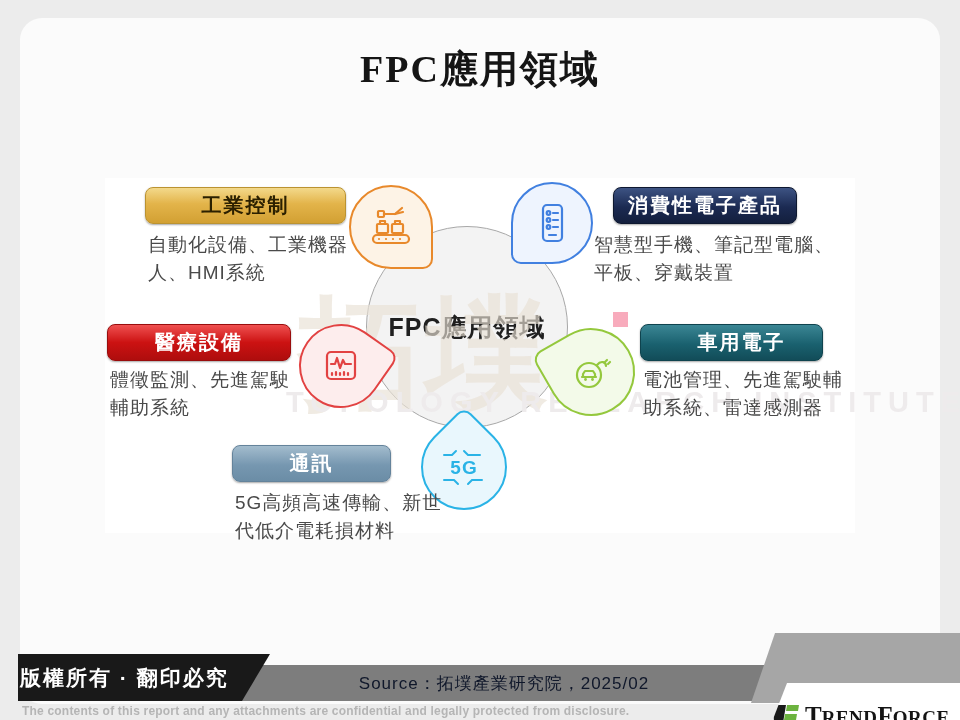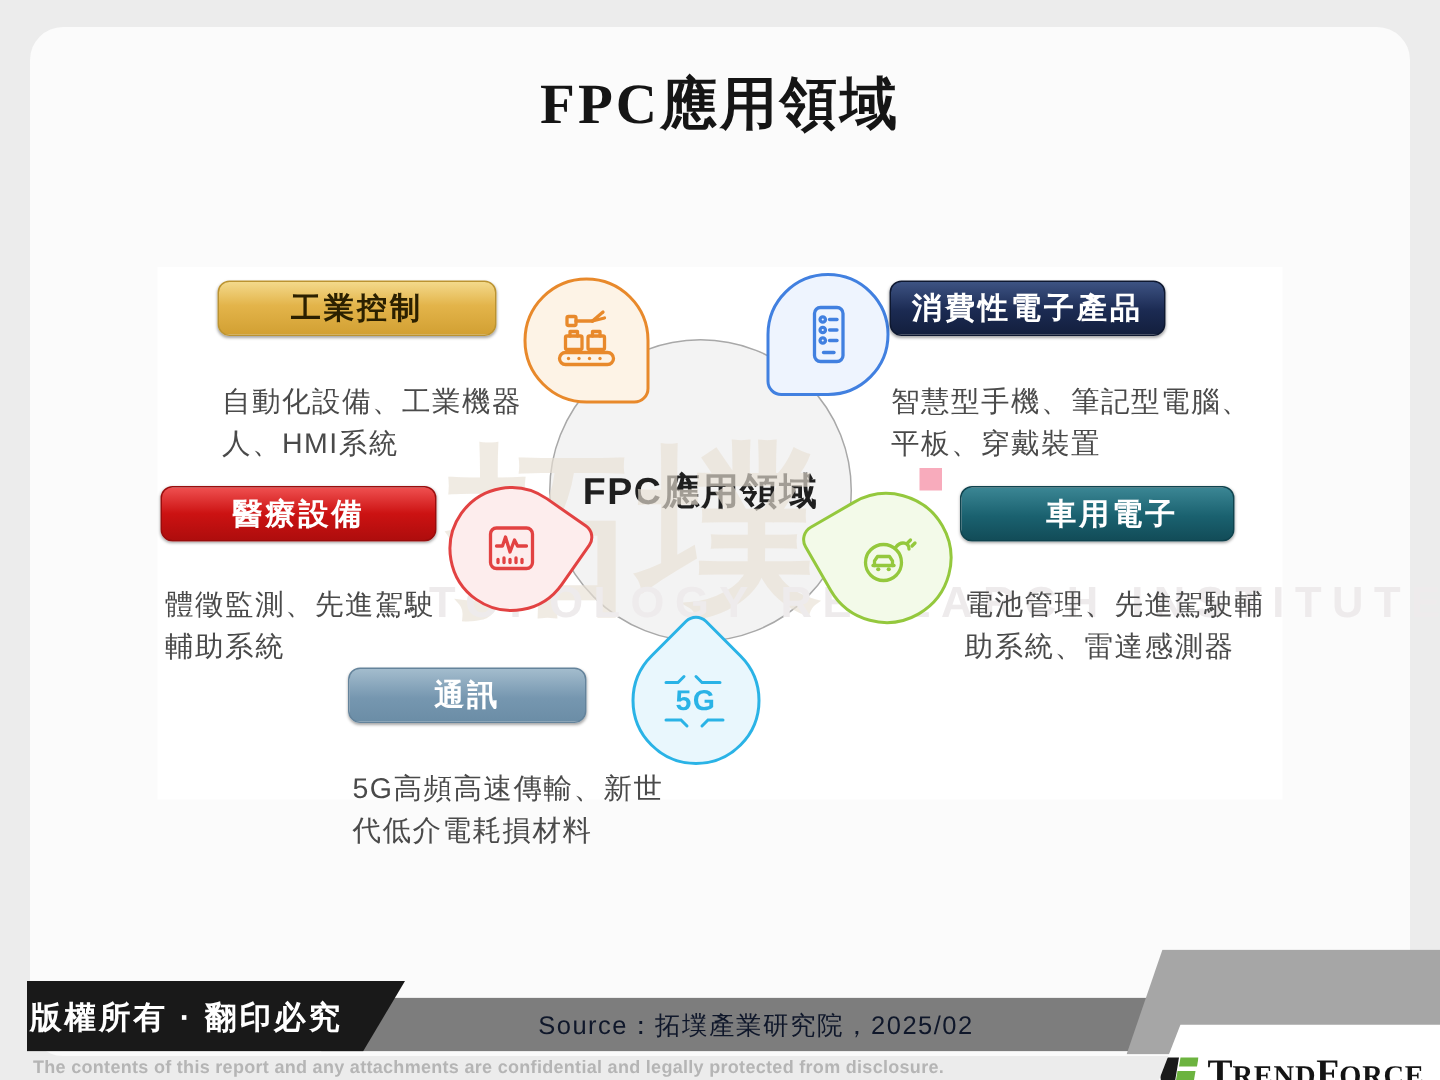--- a/index.html
+++ b/index.html
@@ -67,33 +67,33 @@
   .drop-comm .icon { flex-direction:column; }
   .g5-label { font-size:19px; font-weight:bold; color:#2ab3e6; letter-spacing:1px; line-height:1; margin:-2px 0; }
 
   
   .badge {
     height:37px; z-index:5; border-radius:8px;
     display:flex; align-items:center; justify-content:center;
     font-size:20px; font-weight:bold; letter-spacing:2px;
     box-shadow:0 1px 2px rgba(0,0,0,.35);
   }
-  .badge-industrial { left:145px; top:187px; width:186px;
+  .badge-industrial { left:145px; top:187px; width:201px;
     background:linear-gradient(#f3d98b, #e3b44a 45%, #d2a033); color:#2b2000; border:1px solid #bb9331; }
-  .badge-consumer { left:593px; top:187px; width:184px;
+  .badge-consumer { left:613px; top:187px; width:184px;
     background:linear-gradient(#3d5383, #1b2a52 55%, #131f3d); color:#fff; border:1px solid #0e1830;text-align:center; }
   .badge-medical { left:107px; top:324px; width:184px;
     background:linear-gradient(#ef5050, #cc1212 50%, #ae0d0d); color:#fff; border:1px solid #990d0d; }
   .badge-automotive { left:640px; top:324px; width:183px;
     background:linear-gradient(#3b8694, #1a616f 55%, #124c58); color:#fff; border:1px solid #0f434e;padding-left:20px; }
   .badge-comm { left:232px; top:445px; width:159px;
     background:linear-gradient(#a3bccd, #7697b0 55%, #6b8da6); color:#fff; border:1px solid #64839b; }
 
   
-  .desc { z-index:5; font-size:19px; color:#4a4a4a; line-height:28px; letter-spacing:1px;margin-top:24px; }
+  .desc { z-index:5; font-size:19px; color:#4a4a4a; line-height:28px; letter-spacing:1px; }
   .desc-industrial { left:148px; top:231px; width:212px; }
   .desc-consumer { left:594px; top:231px; width:252px; }
   .desc-medical { left:110px; top:366px; width:190px; }
   .desc-automotive { left:643px; top:366px; width:212px; }
   .desc-comm { left:235px; top:489px; width:210px; }
 
   
   .copyright-bar {
     left:0; top:654px; width:280px; height:47px; z-index:12;
     background:#191919; color:#fff;

